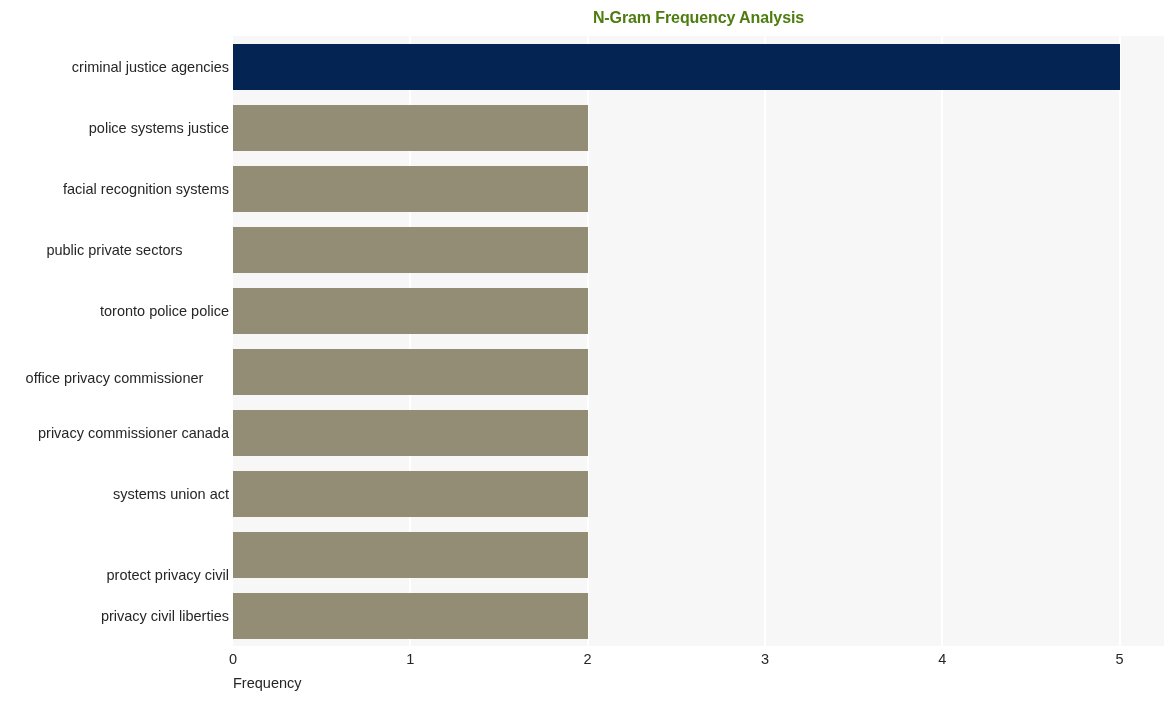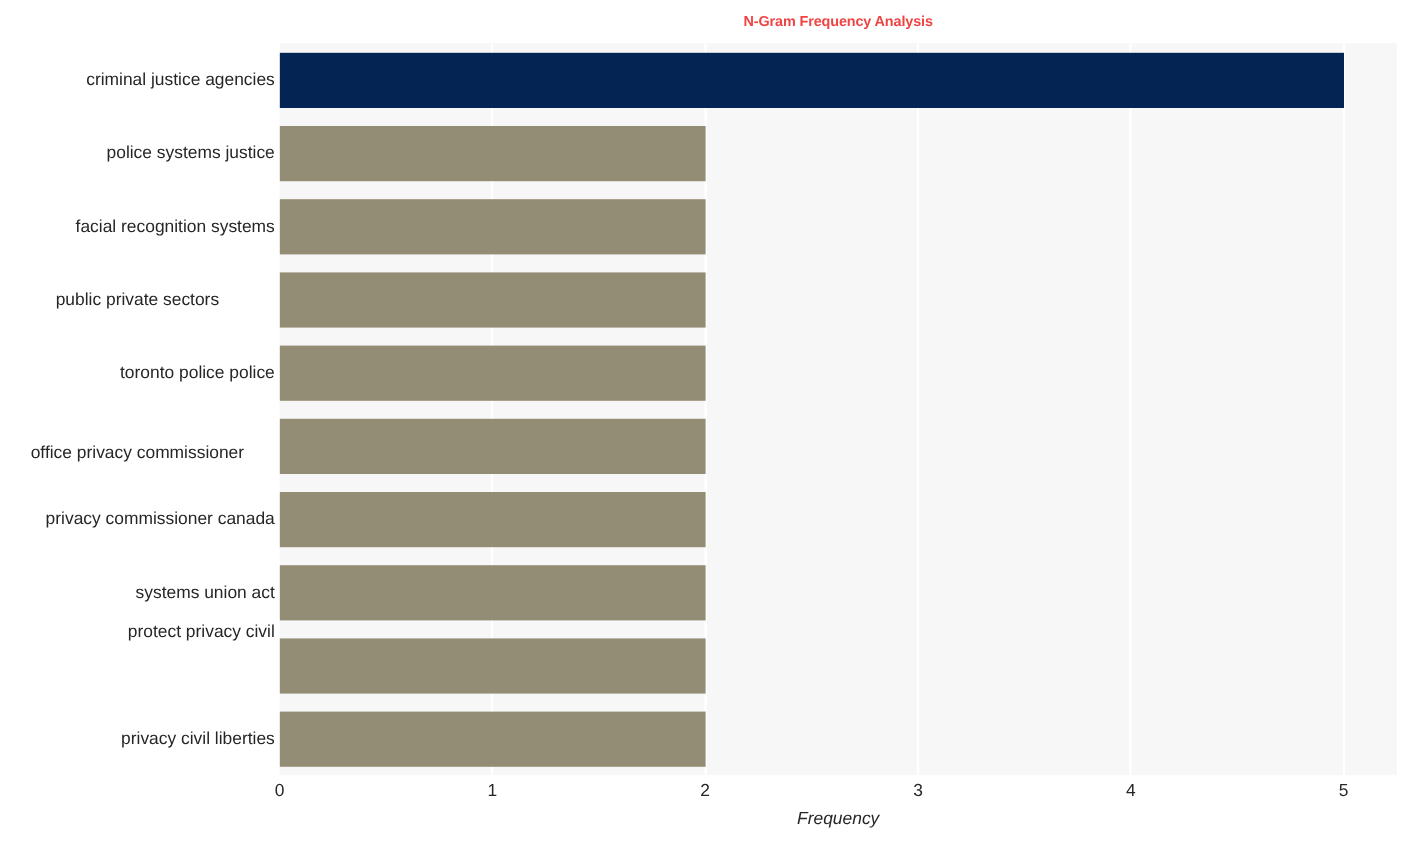--- a/index.html
+++ b/index.html
@@ -22,23 +22,23 @@
     background: #ffffff;
   }
 
   
   #chart-title {
     position: absolute;
     left: 233px;
     top: 4px;
     width: 931px;
     text-align: center;
-    font-size: 12px;
+    font-size: 16px;
     font-weight: bold;
-    color: #ef4444;
+    color: #4d7c0f;
     letter-spacing: -0.1px;
     line-height: 28px;
     white-space: nowrap;
   }
 
   
   #plot-area {
     position: absolute;
     left: 233px;
     top: 36px;
@@ -111,26 +111,25 @@
     color: #262626;
     line-height: 18px;
     white-space: nowrap;
   }
 
   #x-axis-title {
     position: absolute;
     left: 233px;
     top: 674px;
     width: 931px;
-    text-align: center;
+    text-align: left;
     font-size: 14.5px;
     color: #262626;
     line-height: 18px;
     white-space: nowrap;
-    font-style: italic;
   }
 </style>
 </head>
 <body>
 
 <div id="chart-figure">
 
   <div id="chart-title">N-Gram Frequency Analysis</div>
 
   <div id="plot-area">
@@ -177,21 +176,21 @@
 
   <div id="y-axis-labels">
       <div class="y-tick-label" style="top: 22.5px; padding-left: 24px;">criminal justice agencies</div>
       <div class="y-tick-label" style="top: 83.5px;">police systems justice</div>
       <div class="y-tick-label" style="top: 144.5px;">facial recognition systems</div>
       <div class="y-tick-label" style="top: 205.5px; text-align: center;">public private sectors</div>
       <div class="y-tick-label" style="top: 266.5px;">toronto police police</div>
       <div class="y-tick-label" style="top: 334px; text-align: center;">office privacy commissioner</div>
       <div class="y-tick-label" style="top: 388.5px;">privacy commissioner canada</div>
       <div class="y-tick-label" style="top: 449.5px;">systems union act</div>
-      <div class="y-tick-label" style="top: 483px;">protect privacy civil</div>
+      <div class="y-tick-label" style="top: 531px;">protect privacy civil</div>
       <div class="y-tick-label" style="top: 571.5px;">privacy civil liberties</div>
     </div>
 
   <div id="x-axis-labels">
       <div class="x-tick-label" style="left: 233px;">0</div>
       <div class="x-tick-label" style="left: 410.333px;">1</div>
       <div class="x-tick-label" style="left: 587.667px;">2</div>
       <div class="x-tick-label" style="left: 765px;">3</div>
       <div class="x-tick-label" style="left: 942.333px;">4</div>
       <div class="x-tick-label" style="left: 1119.67px;">5</div>

